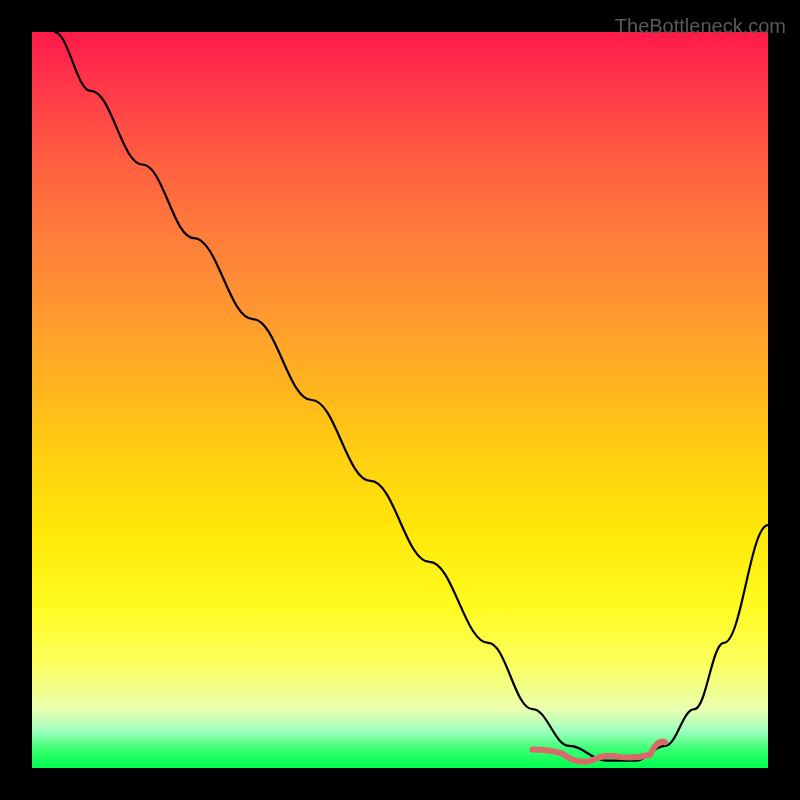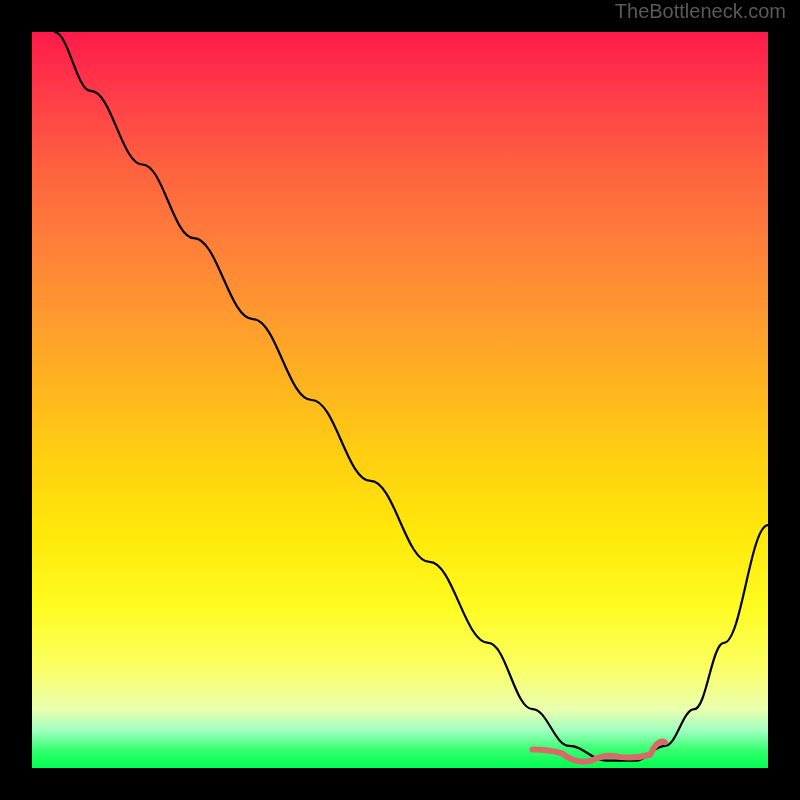--- a/index.html
+++ b/index.html
@@ -5,21 +5,21 @@
   * { margin: 0; padding: 0; box-sizing: border-box; }
   body {
     width: 800px;
     height: 800px;
     background: #000;
     position: relative;
     font-family: Arial, sans-serif;
   }
   .watermark {
     position: absolute;
-    top: 0;
+    top: 15px;
     right: 14px;
     color: #5a5a5a;
     font-size: 20px;
     font-weight: 500;
     z-index: 10;
   }
   .plot-area {
     position: absolute;
     top: 32px;
     left: 32px;

